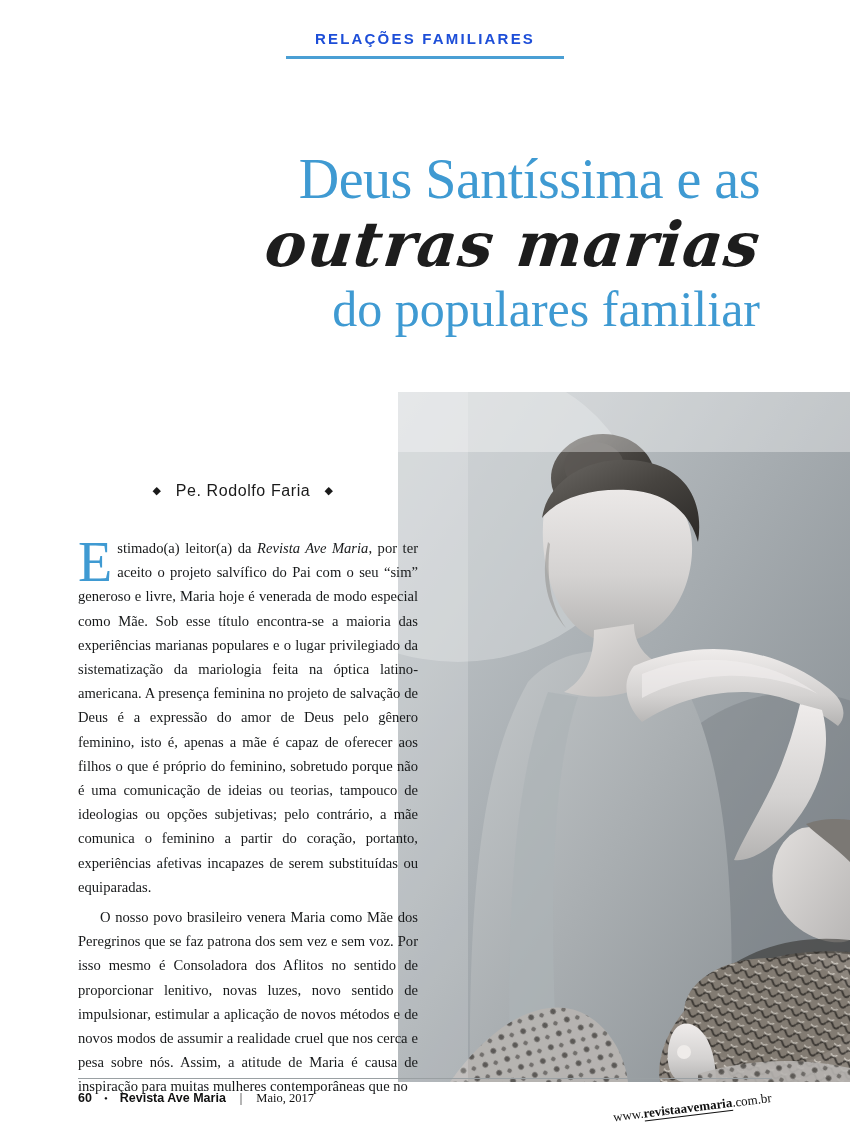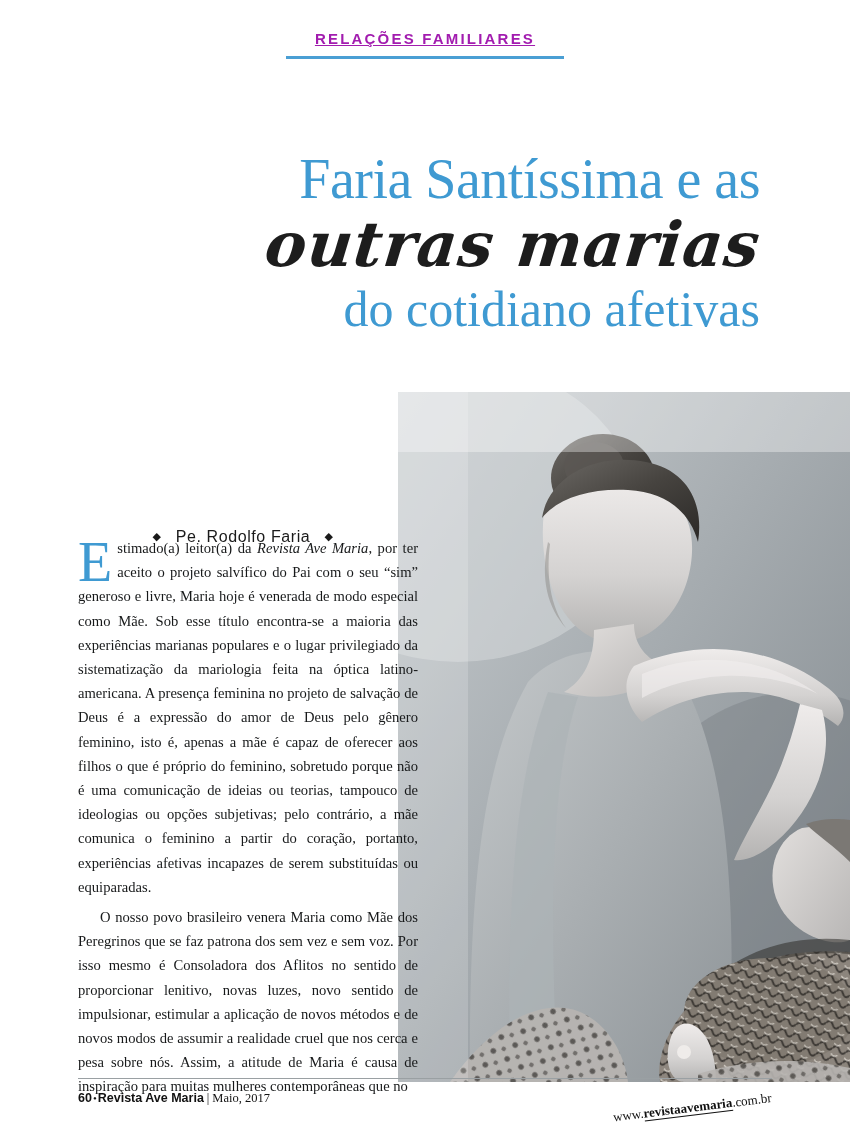--- a/index.html
+++ b/index.html
@@ -22,23 +22,22 @@
   .kicker-wrap {
     position:absolute;
     top:30px; left:0; right:0;
     text-align:center;
   }
   .kicker {
     font-family:"Liberation Sans", sans-serif;
     font-weight:bold;
     letter-spacing:2.2px;
     font-size:15px;
-    color:#a21caf;
+    color:#1d4ed8;
     text-transform:uppercase;
-    text-decoration:underline;
   }
   .kicker-rule {
     width:278px;
     height:3px;
     background:#4a9fd4;
     margin:9px auto 0;
   }
 
   
   .photo {
@@ -93,21 +92,20 @@
     position:absolute;
     left:78px;
     top:482px;
     width:330px;
     text-align:center;
     font-family:"Liberation Sans", sans-serif;
     font-size:16px;
     letter-spacing:0.6px;
     color:#1a1a1a;
     z-index:5;
-    margin-top:46px;
   }
   .byline .dia { font-size:11px; vertical-align:2px; color:#1a1a1a; }
   .byline .nm { padding:0 9px; }
 
   
   .bodycol {
     position:absolute;
     left:78px;
     top:536px;
     width:340px;
@@ -148,21 +146,21 @@
     top:1085px;
     width:694px;
     height:26px;
     font-family:"Liberation Serif", serif;
     font-size:12.5px;
     color:#111;
     display:flex;
     align-items:center;
     justify-content:space-between;
   }
-  .footer-left { display:flex; align-items:center; gap:1px; white-space:nowrap; }
+  .footer-left { display:flex; align-items:center; gap:12px; white-space:nowrap; }
   .footer-left .pg { font-family:"Liberation Sans", sans-serif; font-weight:bold; font-size:12.5px; }
   .footer-left .dot { font-size:11px; }
   .footer-left .mag { font-family:"Liberation Sans", sans-serif; font-weight:bold; font-size:12.5px; }
   .footer-left .bar { color:#111; padding:0 2px; }
   .footer-left .iss { font-size:12.5px; }
 
   .footer-right {
     font-family:"Liberation Serif", serif;
     font-size:13px;
     transform:rotate(-7deg);
@@ -259,23 +257,23 @@
       <path d="M300 690 L 452 690 L 452 676 C 400 664 344 668 300 682 Z" fill="url(#legging)" opacity="0.9"></path>
       <path d="M52 690 L 230 690 C 226 660 210 636 190 624 C 150 600 96 628 52 690 Z" fill="url(#legging)" opacity="0.95"></path>
 
       <rect x="0" y="0" width="452" height="690" fill="none"></rect>
       <rect x="0" y="0" width="452" height="60" fill="#ffffff" opacity="0.35"></rect>
       <rect x="0" y="0" width="70" height="690" fill="#ffffff" opacity="0.18"></rect>
     </svg>
   </div>
 
   <div class="headline">
-    <div class="hl-line1">Faria Santíssima e as</div>
+    <div class="hl-line1">Deus Santíssima e as</div>
     <div class="hl-line2">outras marias</div>
-    <div class="hl-line3">do cotidiano afetivas</div>
+    <div class="hl-line3">do populares familiar</div>
   </div>
 
   <div class="byline">
     <span class="dia">◆</span>
     <span class="nm">Pe. Rodolfo Faria</span>
     <span class="dia">◆</span>
   </div>
 
   <div class="bodycol">
     <p>

